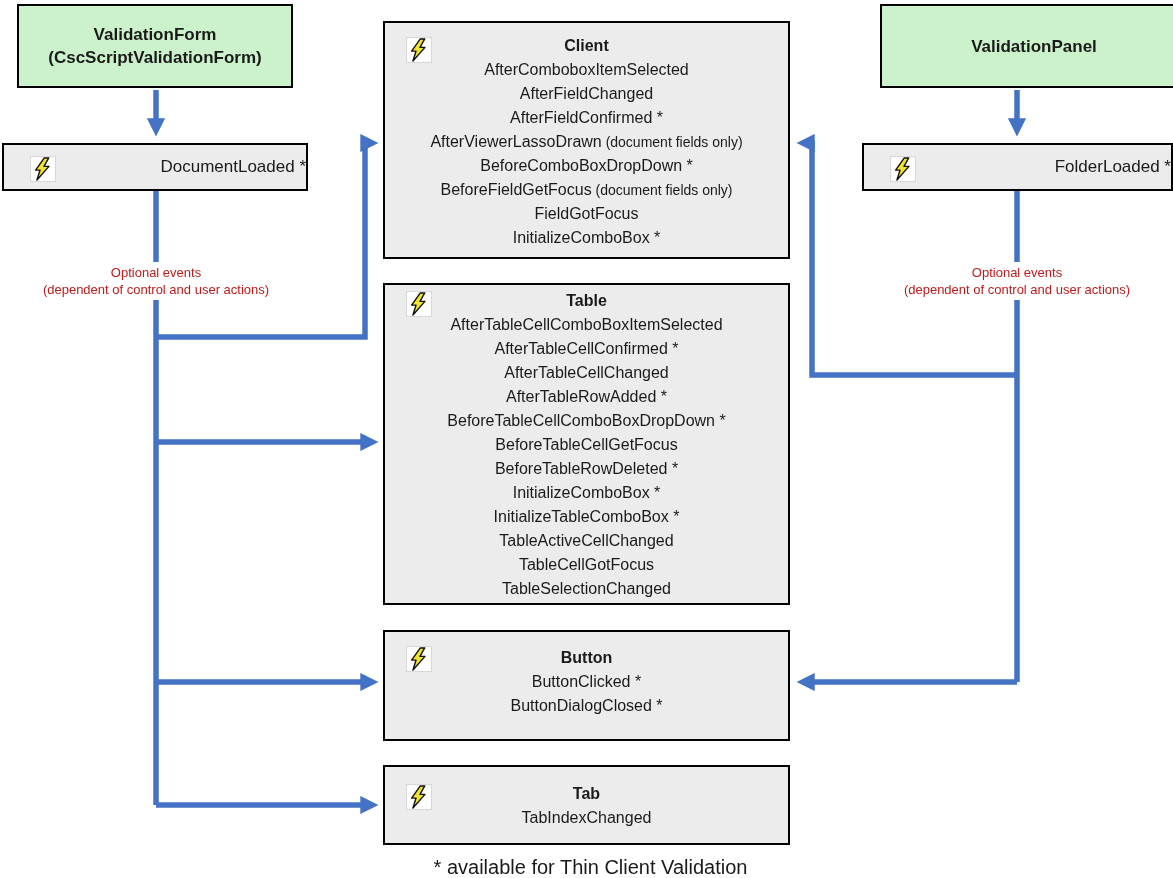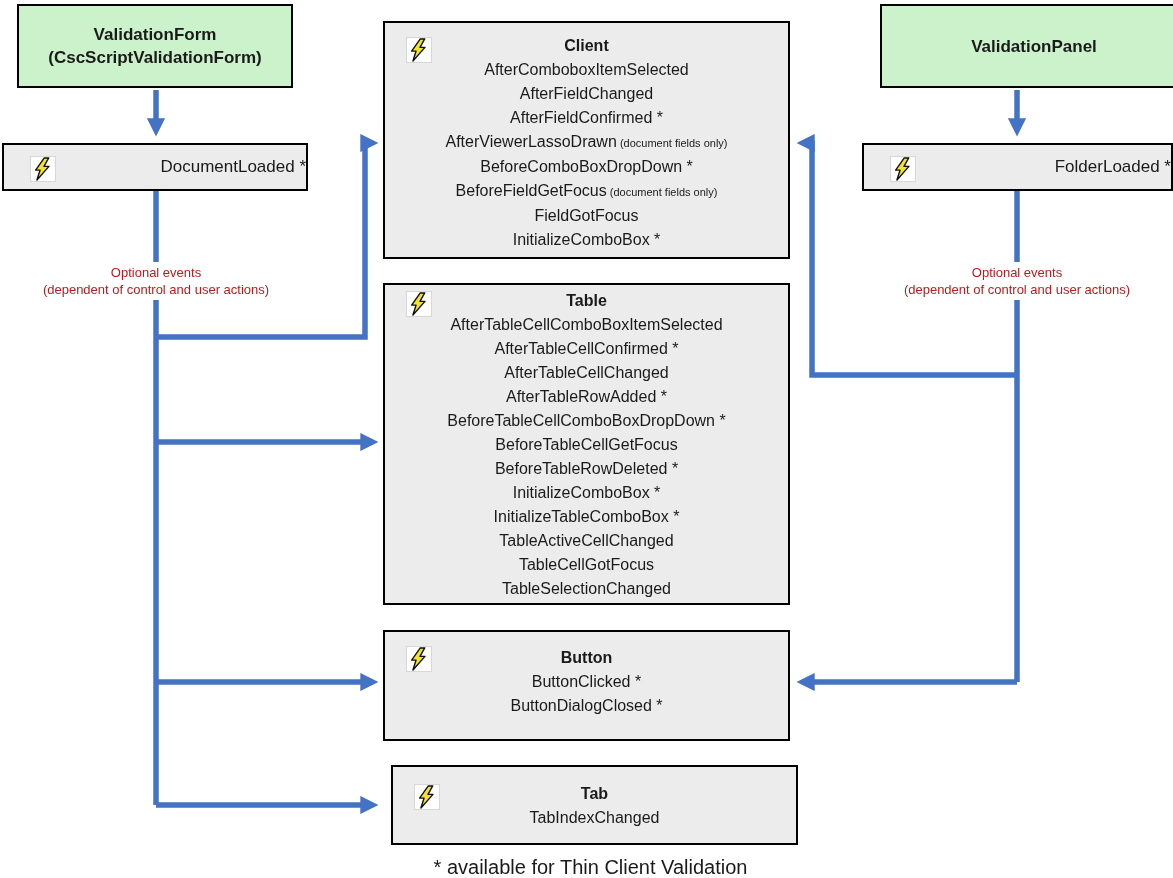--- a/index.html
+++ b/index.html
@@ -18,41 +18,41 @@
   .green-box{background:var(--green);display:flex;flex-direction:column;align-items:center;justify-content:center;
              font-weight:bold;font-size:17px;line-height:23px;text-align:center;}
   .gray-box{background:var(--gray);}
 
   .single-event{display:flex;align-items:center;justify-content:flex-end;font-size:17px;}
   .single-event .licon{position:absolute;left:26px;top:11px;}
 
   .events-box{text-align:center;}
   .ebox-title{font-weight:bold;font-size:16px;line-height:24px;}
   .event-row{font-size:16px;line-height:24px;white-space:nowrap;}
-  .event-row .note{font-size:11px;}
+  .event-row .note{font-size:14px;}
   .events-box .licon{position:absolute;left:21px;}
 
   .licon{width:26px;height:26px;display:inline-block;}
 
   .side-note{position:absolute;z-index:3;text-align:center;font-size:13px;line-height:17px;
              background:#ffffff;padding:2px 0;color:#b91c1c;}
   .footnote{position:absolute;z-index:2;text-align:center;font-size:20px;}
 
   
   .pos-form{left:17px;top:4px;width:276px;height:84px;}
   .pos-panel{left:880px;top:4px;width:308px;height:84px;}
   .pos-docloaded{left:2px;top:143px;width:306px;height:48px;}
   .pos-folderloaded{left:862px;top:143px;width:311px;height:48px;}
   .pos-field{left:383px;top:21px;width:407px;height:238px;padding-top:11px;}
   .pos-field .licon{top:14px;}
   .pos-table{left:383px;top:283px;width:407px;height:322px;padding-top:4px;}
   .pos-table .licon{top:6px;}
   .pos-button{left:383px;top:630px;width:407px;height:111px;padding-top:14px;}
   .pos-button .licon{top:14px;}
-  .pos-tab{left:383px;top:765px;width:407px;height:80px;padding-top:15px;margin-left:8px;}
+  .pos-tab{left:383px;top:765px;width:407px;height:80px;padding-top:15px;}
   .pos-tab .licon{top:17px;}
   .pos-note-left{left:16px;top:262px;width:280px;}
   .pos-note-right{left:876px;top:262px;width:282px;}
   .pos-footnote{left:387px;top:856px;width:407px;}
 </style>
 </head>
 <body>
 
 <div class="canvas">
 

